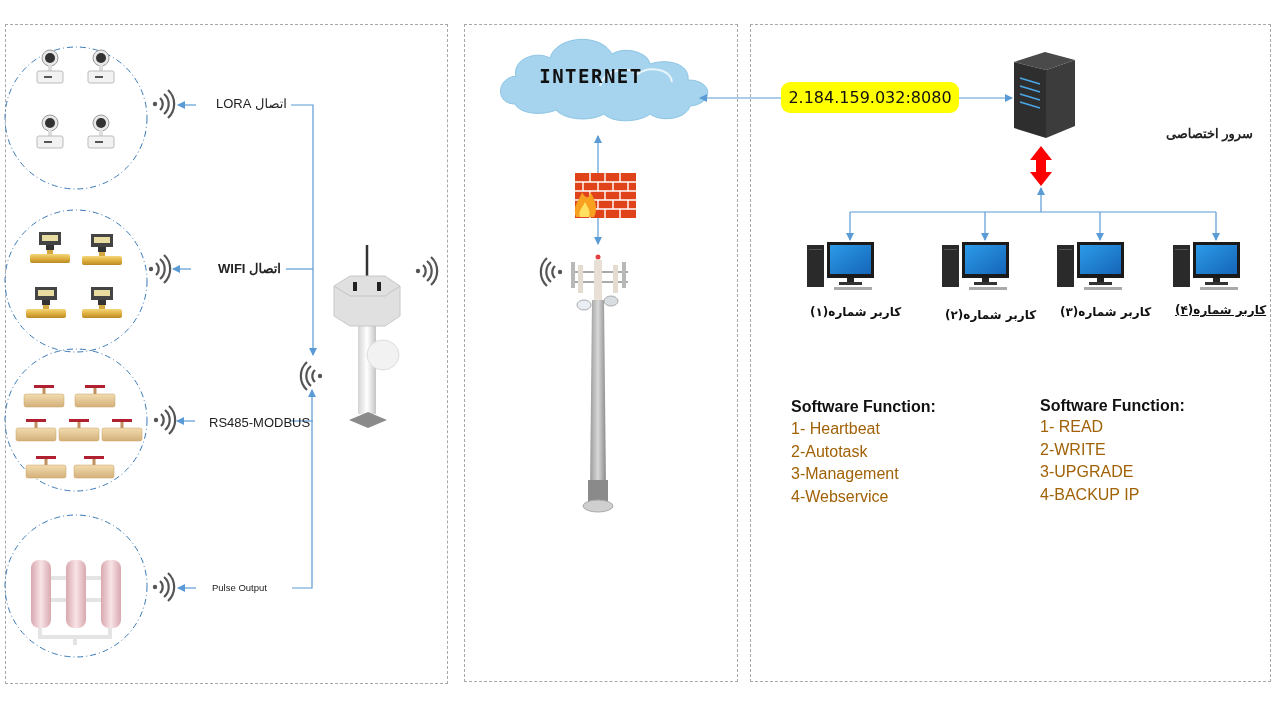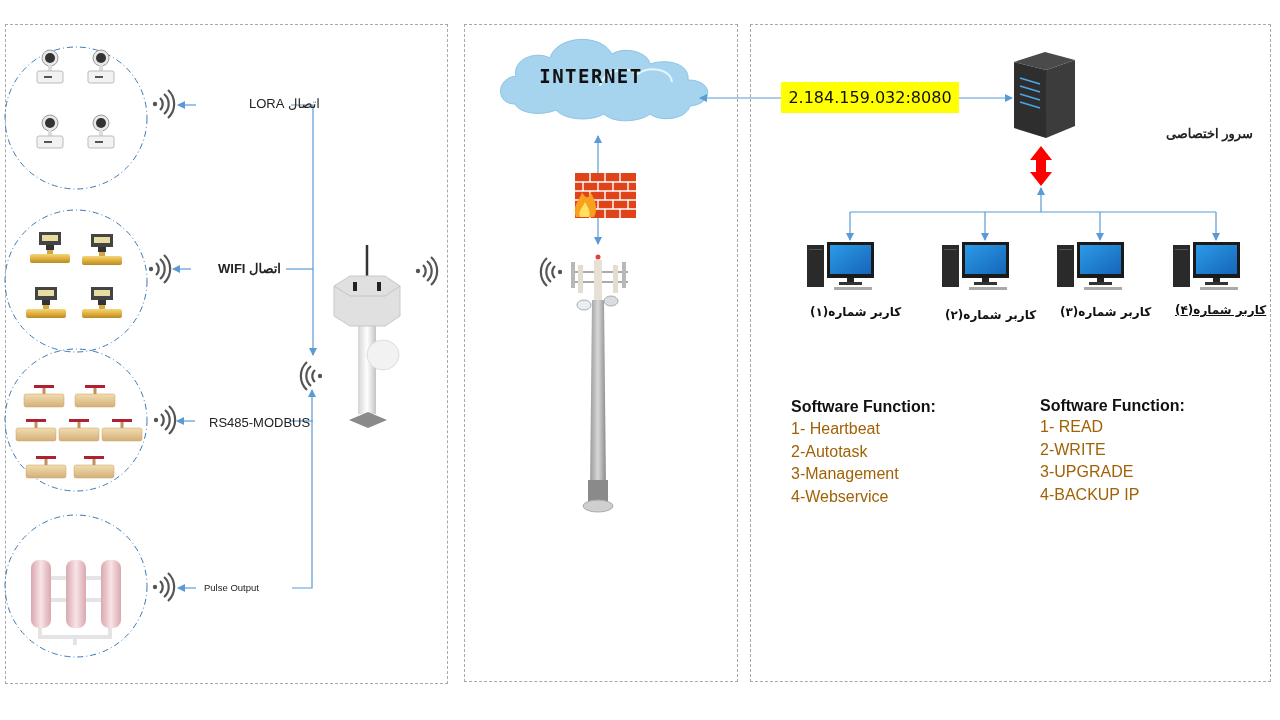--- a/index.html
+++ b/index.html
@@ -1,21 +1,21 @@
 <!DOCTYPE html>
 <html><head>
 <meta charset="utf-8">
 <style>
   html,body{margin:0;padding:0;background:#fff;}
   body{width:1280px;height:720px;position:relative;overflow:hidden;font-family:"DejaVu Sans",sans-serif;}
   .panel{position:absolute;border:1px dashed #a8a8a8;box-sizing:border-box;}
   .abs{position:absolute;margin-top:32px;}
   svg{position:absolute;left:0;top:0;overflow:visible;}
   .lbl{position:absolute;font-family:"Liberation Sans",sans-serif;color:#222;white-space:nowrap;}
-  .ip{position:absolute;left:781px;top:82px;width:178px;height:31px;background:#ffff00;color:#111;font-family:"DejaVu Sans",sans-serif;font-size:16px;line-height:31px;text-align:center;}
+  .ip{position:absolute;left:781px;top:82px;width:178px;height:31px;background:#ffff00;color:#111;font-family:"DejaVu Sans",sans-serif;font-size:16px;line-height:31px;text-align:center;border-radius:9px;}
   .fn-title{font-weight:bold;font-size:16px;font-family:"Liberation Sans",sans-serif;color:#111;}
   .fn-item{font-size:16px;font-family:Liberation Sans, sans-serif;color:#a16207;line-height:22.5px;}
   .user-lbl{position:absolute;font-weight:bold;font-size:12px;font-family:"DejaVu Sans",sans-serif;color:#111;direction:rtl;white-space:nowrap;}
 </style>
 </head>
 <body>
 
 <div class="panel" style="left:5px;top:24px;width:443px;height:660px;"></div>
 <div class="panel" style="left:464px;top:24px;width:274px;height:658px;"></div>
 <div class="panel" style="left:750px;top:24px;width:521px;height:658px;"></div>
@@ -206,24 +206,24 @@
   <line x1="985" y1="212" x2="985" y2="240" stroke="#5b9bd5" stroke-width="1.2" marker-end="url(#arr)"></line>
   <line x1="1100" y1="212" x2="1100" y2="240" stroke="#5b9bd5" stroke-width="1.2" marker-end="url(#arr)"></line>
   <line x1="1216" y1="212" x2="1216" y2="240" stroke="#5b9bd5" stroke-width="1.2" marker-end="url(#arr)"></line>
 
   <use href="#pc" x="807" y="245"></use>
   <use href="#pc" x="942" y="245"></use>
   <use href="#pc" x="1057" y="245"></use>
   <use href="#pc" x="1173" y="245"></use>
 </svg>
 
-<div class="lbl" style="left:216px;top:96px;font-size:13px;direction:rtl;margin-left:33px;">اتصال LORA</div>
+<div class="lbl" style="left:216px;top:96px;font-size:13px;direction:rtl;">اتصال LORA</div>
 <div class="lbl" style="left:218px;top:261px;font-size:13px;direction:rtl;font-weight:bold;">اتصال WIFI</div>
 <div class="lbl" style="left:209px;top:415px;font-size:13px;">RS485-MODBUS</div>
-<div class="lbl" style="left:204px;top:582px;font-size:9.5px;">Pulse Output</div>
+<div class="lbl" style="left:212px;top:582px;font-size:9.5px;">Pulse Output</div>
 
 <div class="ip">2.184.159.032:8080</div>
 <div class="lbl" style="left:1166px;top:126px;font-size:13px;font-weight:bold;direction:rtl;">سرور اختصاصی</div>
 
 <div class="user-lbl" style="left:810px;top:305px;">کاربر شماره(۱)</div>
 <div class="user-lbl" style="left:945px;top:308px;">کاربر شماره(۲)</div>
 <div class="user-lbl" style="left:1060px;top:305px;">کاربر شماره(۳)</div>
 <div class="user-lbl" style="left:1175px;top:303px;text-decoration:underline;">کاربر شماره(۴)</div>
 
 <div class="abs" style="left:791px;top:366px;">

